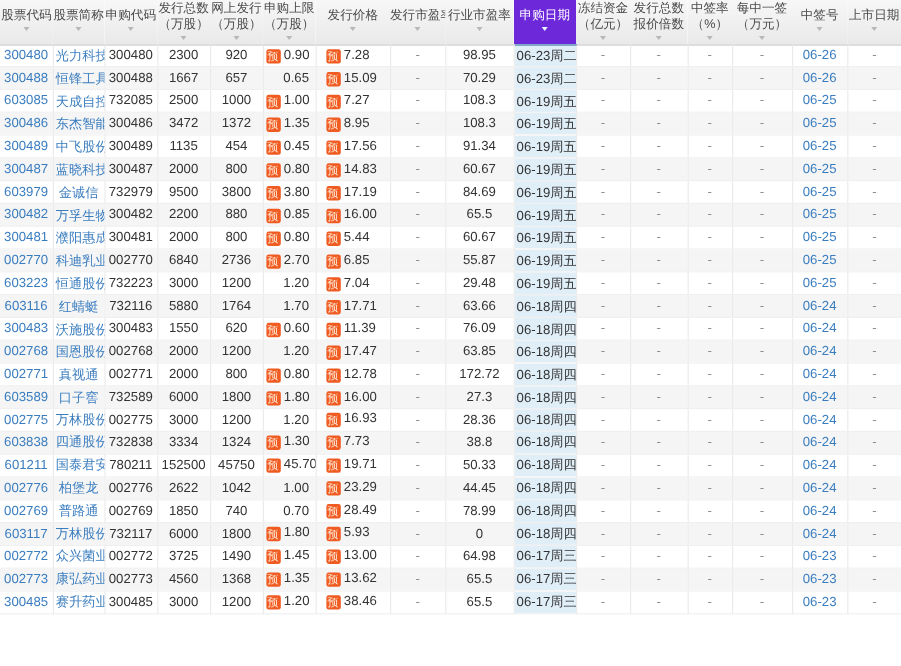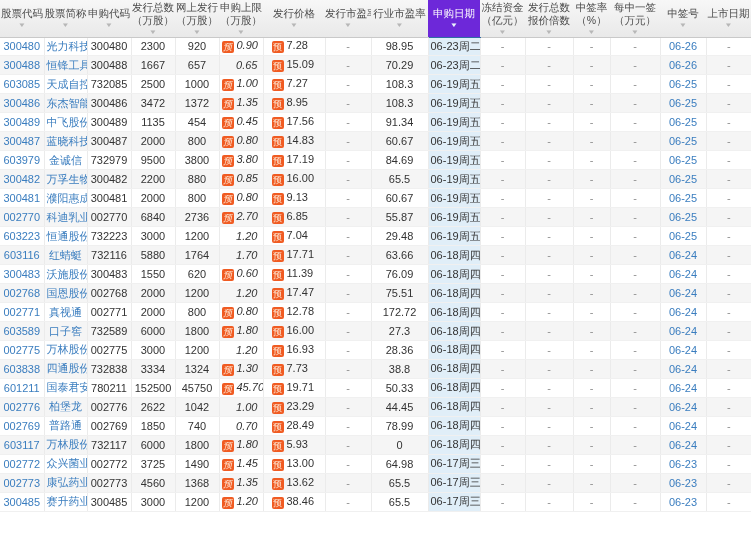--- a/index.html
+++ b/index.html
@@ -35,21 +35,21 @@
     text-align:center; vertical-align:middle;
     border-right:1px solid #ebebeb; border-bottom:1px solid #f0f0f0;
     overflow:hidden; white-space:nowrap;
   }
   td:last-child { border-right:none; }
   tr.even td { background:#f5f5f5; }
   tr.odd td { background:#ffffff; }
   td.datecell { background:#e0eef8 !important; color:#333; font-size:11px; }
   .link { color:#3a7dbf; cursor:pointer; }
   .dash { color:#8f8f8f; }
-  td.al-right { text-align:right; padding-right:5px;font-style:italic; }
+  td.al-right { text-align:right; padding-right:5px; }
   td.al-left  { text-align:left;  padding-left:8px; }
   .badge {
     display:inline-block; width:12px; height:12px; line-height:12px;
     background:#f05b22; color:#ffe9d6; font-size:9px; text-align:center;
     border-radius:2px; margin-right:3px; vertical-align:-1px;
     font-family:"Liberation Sans","DejaVu Sans",sans-serif;
   }
 </style>
 </head>
 <body>
@@ -293,21 +293,21 @@
         <td><span class="link">06-25</span></td>
         <td><span class="dash">-</span></td>
       </tr>
       <tr class="odd">
         <td><span class="link">300481</span></td>
         <td><span class="link">濮阳惠成</span></td>
         <td><span>300481</span></td>
         <td><span>2000</span></td>
         <td><span>800</span></td>
         <td class="al-right"><span class="badge">预</span><span>0.80</span></td>
-        <td class="al-left"><span class="badge">预</span><span>9.13</span></td>
+        <td class="al-left"><span class="badge">预</span><span>5.44</span></td>
         <td><span class="dash">-</span></td>
         <td><span>60.67</span></td>
         <td class="datecell"><span>06-19周五</span></td>
         <td><span class="dash">-</span></td>
         <td><span class="dash">-</span></td>
         <td><span class="dash">-</span></td>
         <td><span class="dash">-</span></td>
         <td><span class="link">06-25</span></td>
         <td><span class="dash">-</span></td>
       </tr>
@@ -385,21 +385,21 @@
       </tr>
       <tr class="even">
         <td><span class="link">002768</span></td>
         <td><span class="link">国恩股份</span></td>
         <td><span>002768</span></td>
         <td><span>2000</span></td>
         <td><span>1200</span></td>
         <td class="al-right"><span>1.20</span></td>
         <td class="al-left"><span class="badge">预</span><span>17.47</span></td>
         <td><span class="dash">-</span></td>
-        <td><span>75.51</span></td>
+        <td><span>63.85</span></td>
         <td class="datecell"><span>06-18周四</span></td>
         <td><span class="dash">-</span></td>
         <td><span class="dash">-</span></td>
         <td><span class="dash">-</span></td>
         <td><span class="dash">-</span></td>
         <td><span class="link">06-24</span></td>
         <td><span class="dash">-</span></td>
       </tr>
       <tr class="odd">
         <td><span class="link">002771</span></td>

